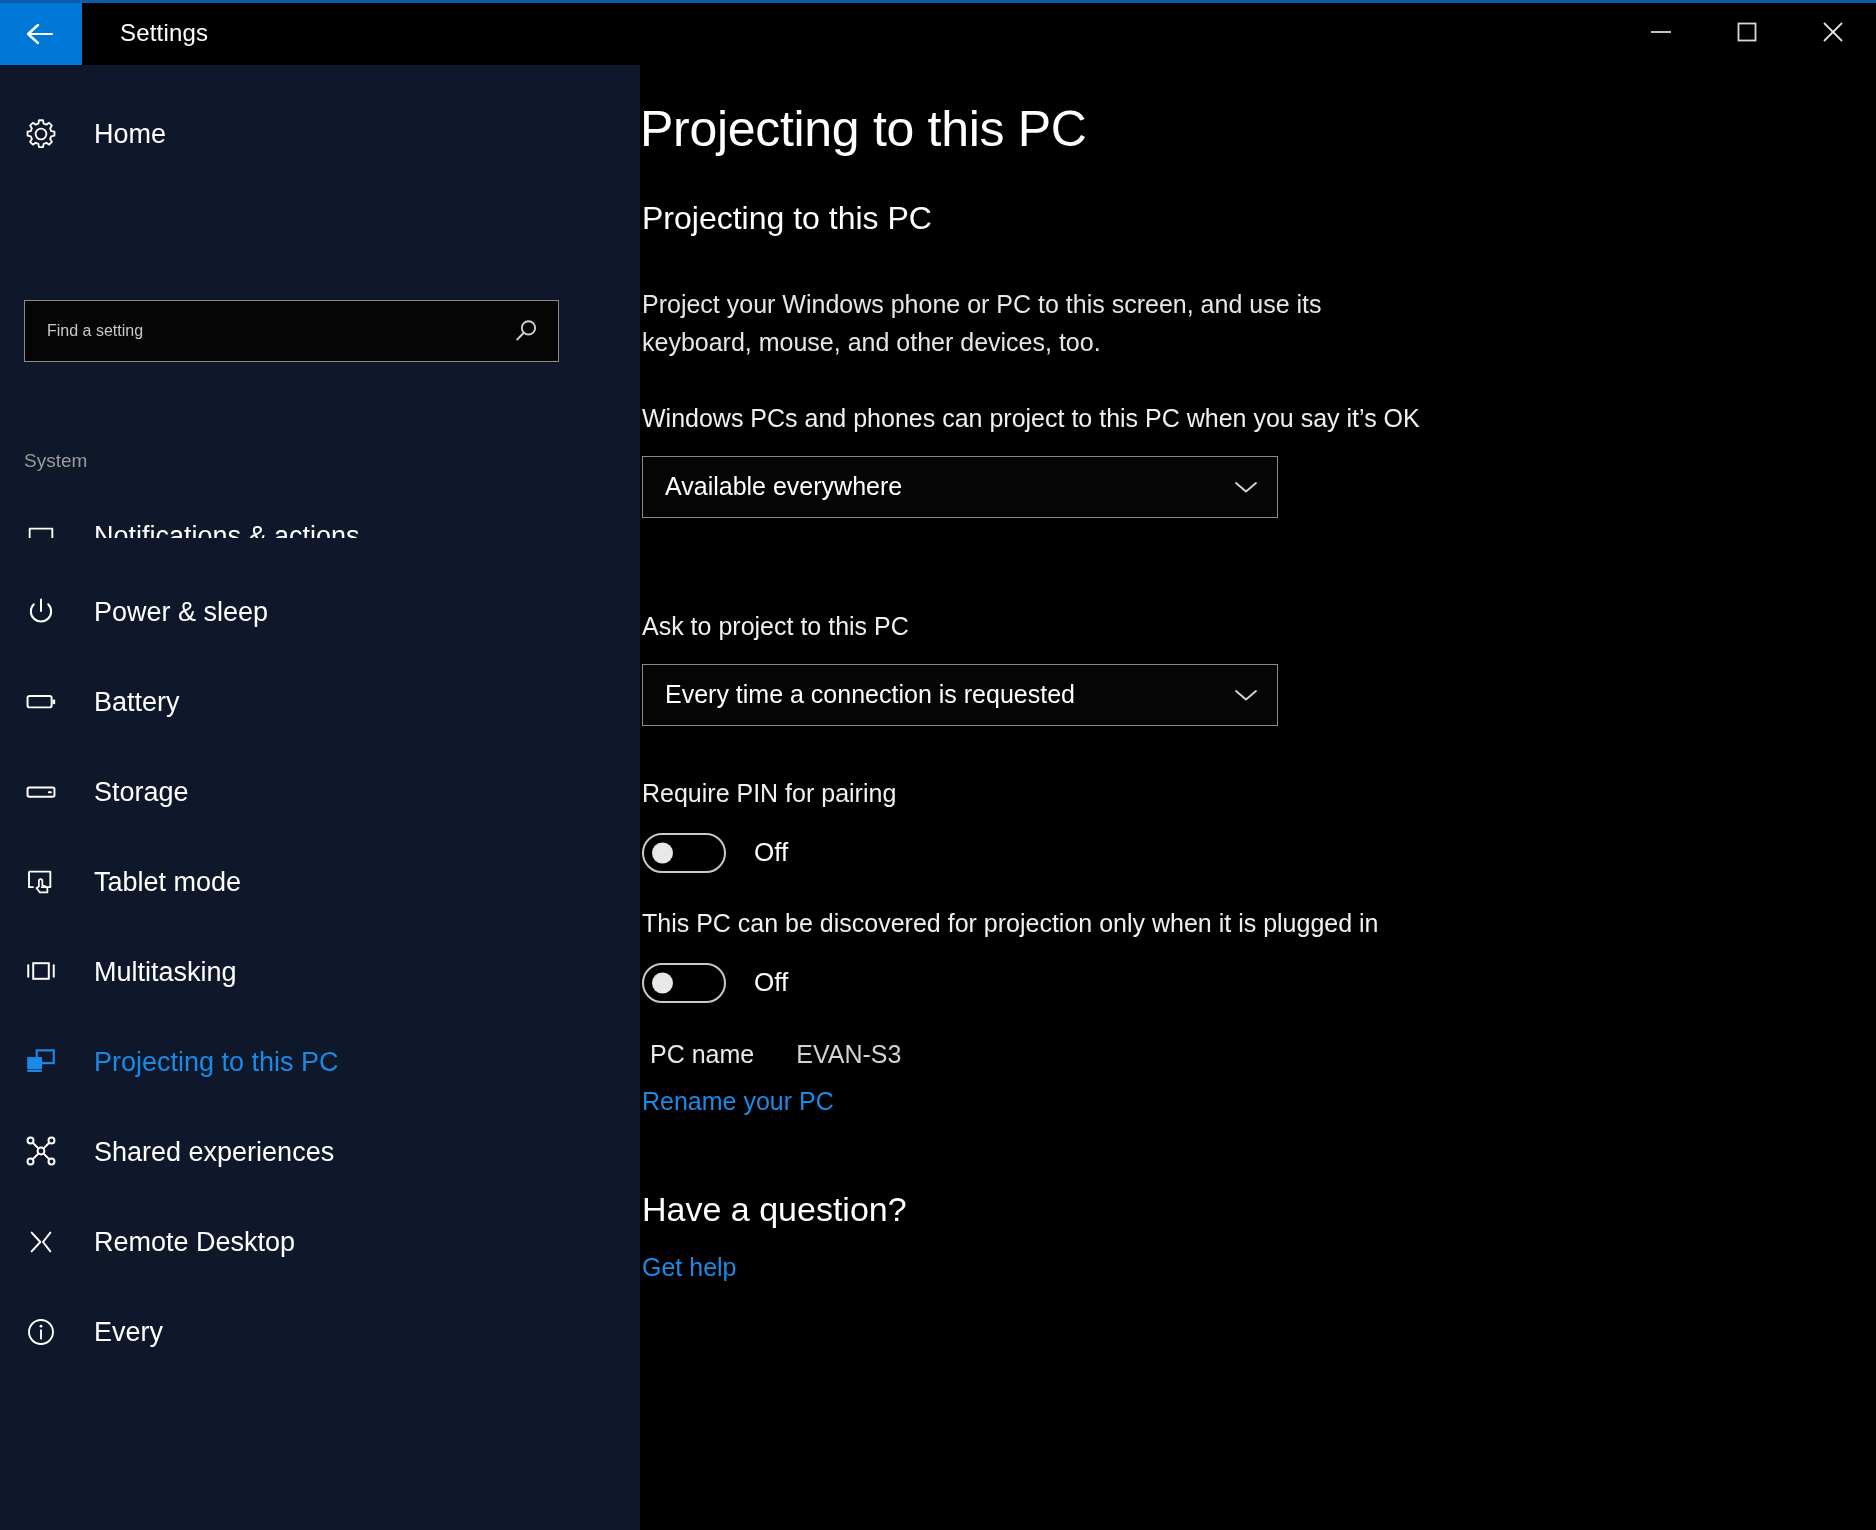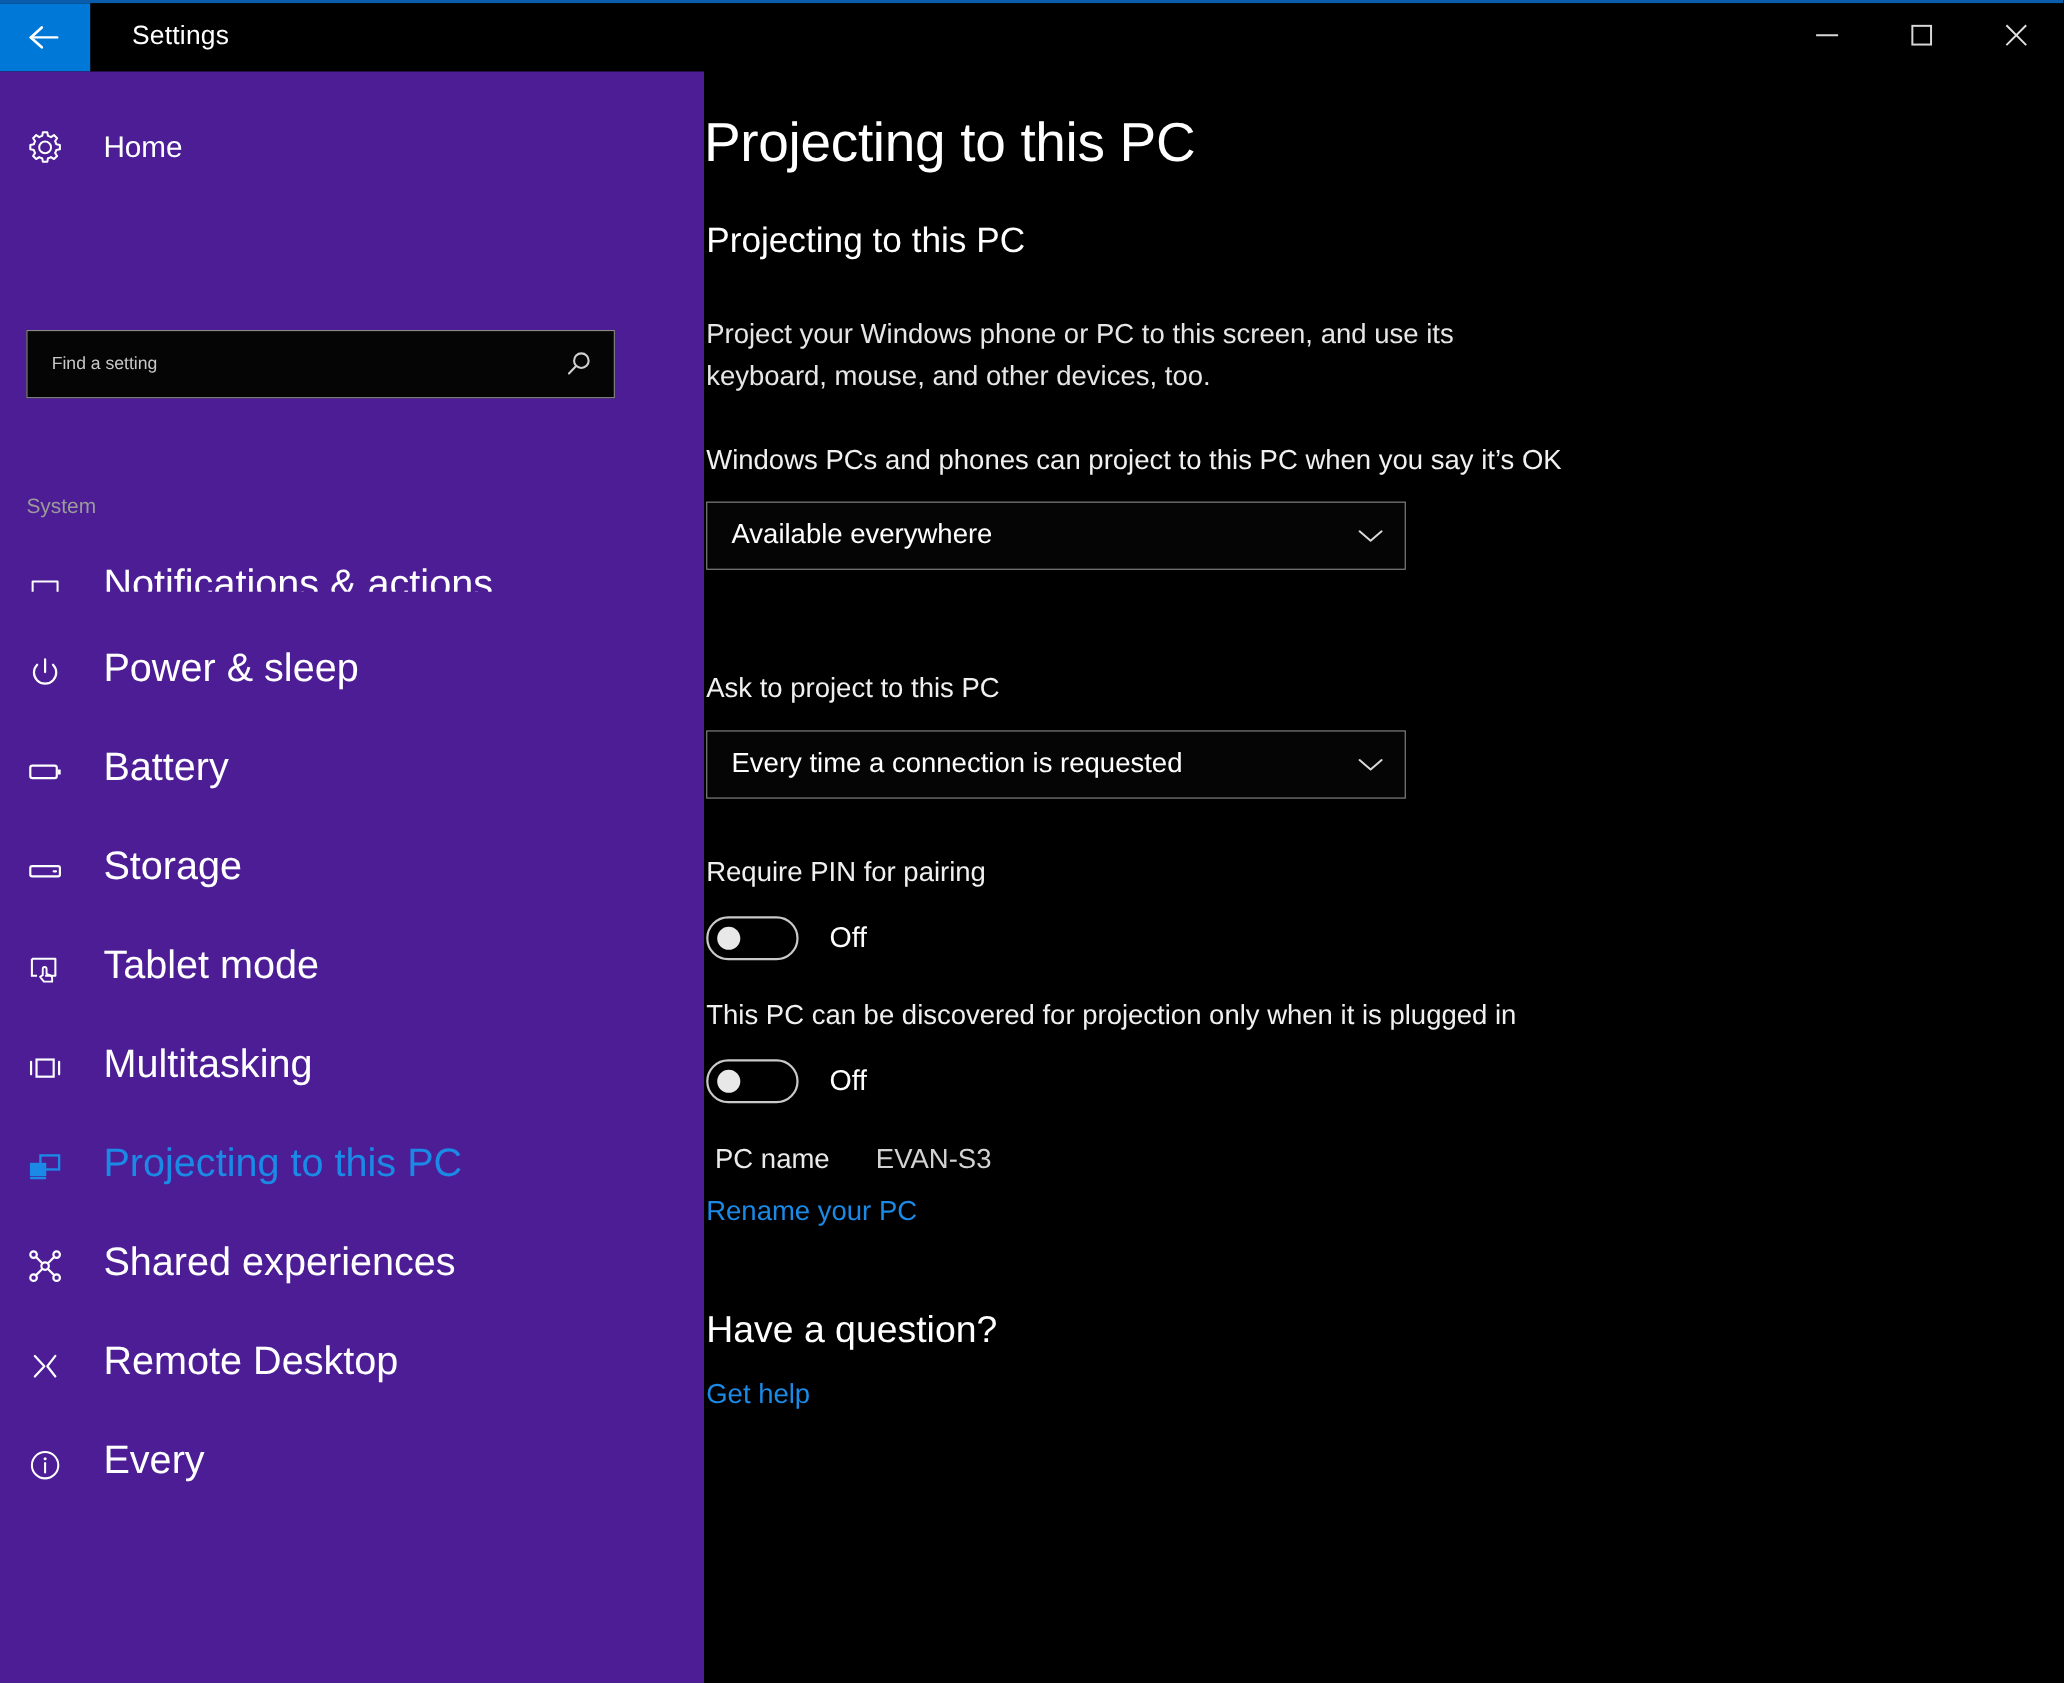--- a/index.html
+++ b/index.html
@@ -74,21 +74,21 @@
     justify-content: center;
     cursor: pointer;
   }
 
   
   .sidebar {
     position: absolute;
     top: 65px; left: 0;
     width: 640px;
     height: 1465px;
-    background: #4c1d95;
+    background: #0f172a;
     overflow: hidden;
   }
   .home-row {
     position: absolute;
     top: 40px; left: 0;
     width: 640px;
     height: 58px;
     display: flex;
     align-items: center;
     cursor: pointer;
@@ -161,21 +161,21 @@
   .nav-item.clipped .nav-label { transform: translateY(14px); }
   .nav-icon {
     width: 62px;
     min-width: 62px;
     margin-left: 10px;
     display: flex;
     align-items: center;
     justify-content: center;
   }
   .nav-label {
-    font-size: 36px;
+    font-size: 27px;
     color: #ffffff;
     margin-left: 22px;
     white-space: nowrap;
   }
   .nav-item.active .nav-label { color: #1b8ae6; }
 
   
   .content {
     position: absolute;
     top: 65px;

